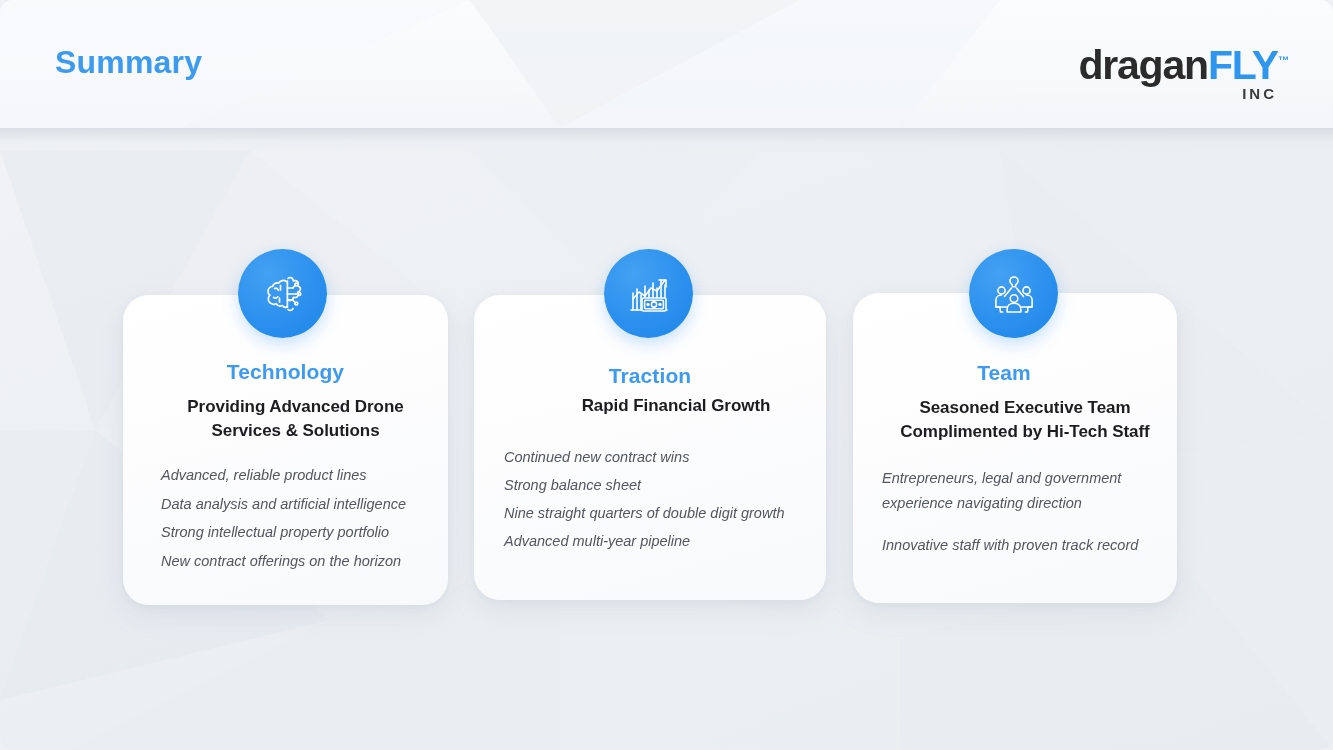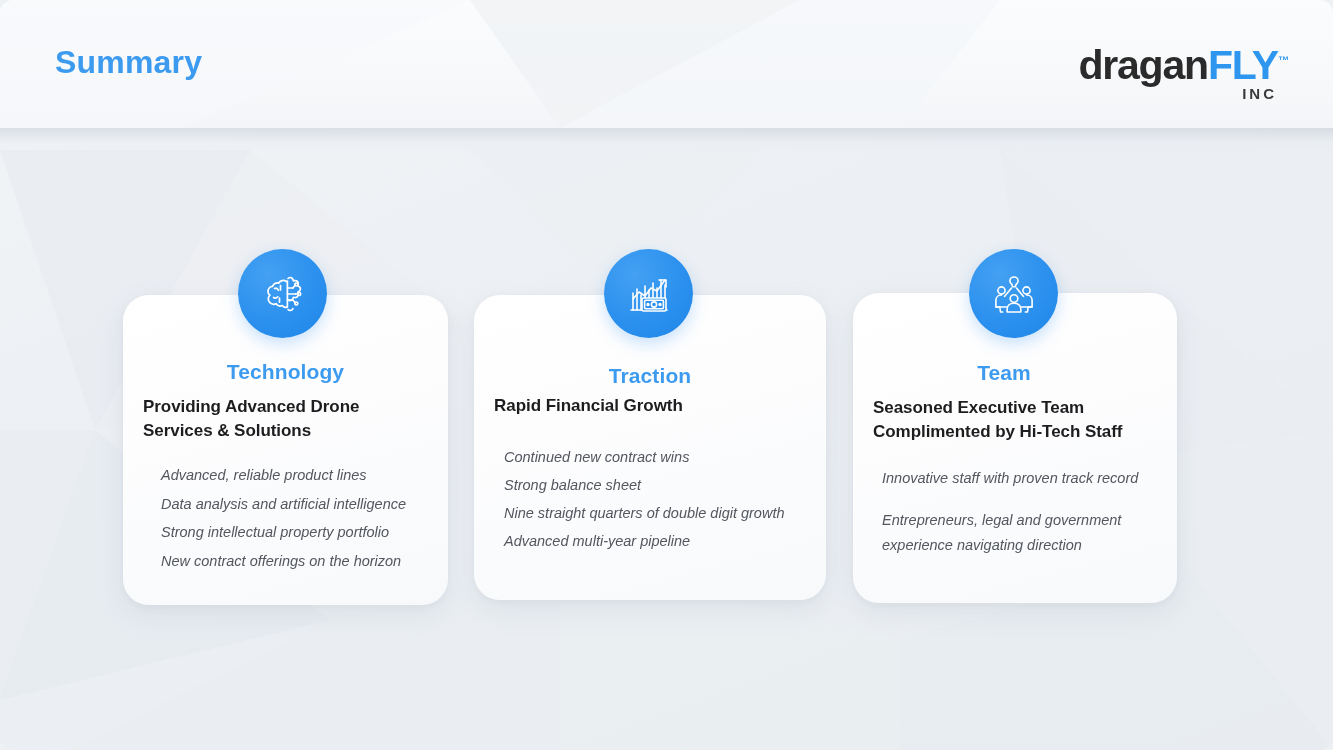--- a/index.html
+++ b/index.html
@@ -81,21 +81,21 @@
   #icon-traction   { left:604px; top:249px; }
   #icon-team       { left:969px; top:249px; }
   .icon-badge svg { display:block; }
 
   
   .card-heading {
     position:absolute; width:100%; text-align:center;
     font-size:21px; font-weight:700; color:#3d9bef; letter-spacing:.1px;
   }
   .card-subtitle {
-    position:absolute; width:100%; 
+    position:absolute; width:100%; text-align:center;
     font-size:17px; font-weight:700; color:#1d1d1f; line-height:23.5px;
     letter-spacing:-.05px;
     padding-left:20px;
   }
   .bullet-list { position:absolute; }
   .bullet-item {
     font-size:14.5px; color:#53565e; line-height:19px; white-space:nowrap;font-style:italic;
   }
 
   
@@ -243,17 +243,17 @@
   </div>
 
   <div class="card-heading" id="team-heading">Team</div>
 
   <div class="card-subtitle" id="team-subtitle">
     <div>Seasoned Executive Team</div>
     <div>Complimented by Hi-Tech Staff</div>
   </div>
 
   <div class="bullet-list" id="team-bullets">
+    <div class="bullet-item">Entrepreneurs, legal and government experience navigating direction</div>
     <div class="bullet-item">Innovative staff with proven track record</div>
-    <div class="bullet-item">Entrepreneurs, legal and government experience navigating direction</div>
   </div>
 
 </div>
 
 </body></html>

